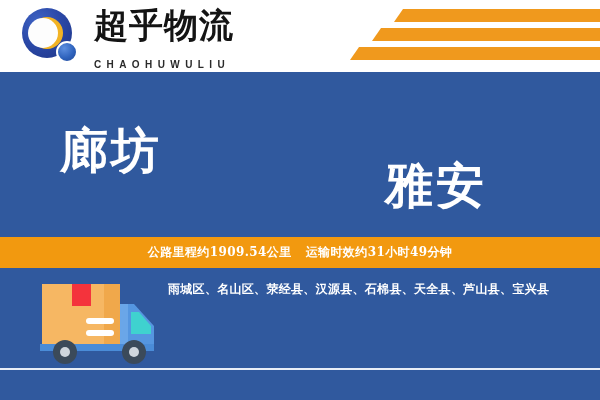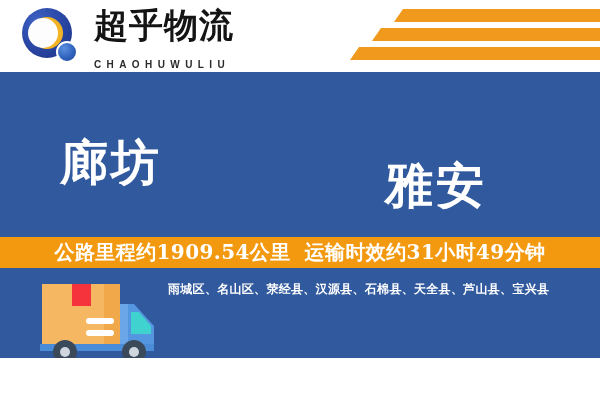--- a/index.html
+++ b/index.html
@@ -7,21 +7,21 @@
     padding: 0;
     background: #ffffff;
   }
   body {
     font-family: "Liberation Serif", "DejaVu Serif", serif;
   }
 
   .banner {
     position: relative;
     width: 600px;
-    height: 358px;
+    height: 400px;
     background: #ffffff;
     overflow: hidden;
   }
 
   
   .header {
     position: absolute;
     left: 0; top: 0;
     width: 600px;
     height: 72px;
@@ -123,21 +123,21 @@
     position: absolute;
     top: 50px;
     font-family: "DejaVu Serif", "Liberation Serif", serif;
     font-size: 48px;
     font-weight: bold;
     color: #ffffff;
     letter-spacing: 3px;
     line-height: 56px;
     white-space: nowrap;
   }
-  .city-origin { left: 60px; margin-top: 12px; }
+  .city-origin { left: 60px; }
   .city-dest   { left: 385px; margin-top: 35px; }
 
   .route-middle {
     position: absolute;
     left: 228px;
     top: 36px;
     width: 150px;
     text-align: center;
   }
   .route-note-top {
@@ -172,21 +172,21 @@
     left: 0; top: 237px;
     width: 600px;
     height: 31px;
     background: #f2990f;
     display: flex;
     align-items: center;
     justify-content: center;
   }
   .info-bar-text {
     font-family: "DejaVu Serif", "Liberation Serif", serif;
-    font-size: 20px;
+    font-size: 12px;
     font-weight: bold;
     color: #ffffff;
     letter-spacing: 0.4px;
     white-space: nowrap;
   }
   .info-gap { display: inline-block; width: 14px; }
 
   
   .coverage-panel {
     position: absolute;

